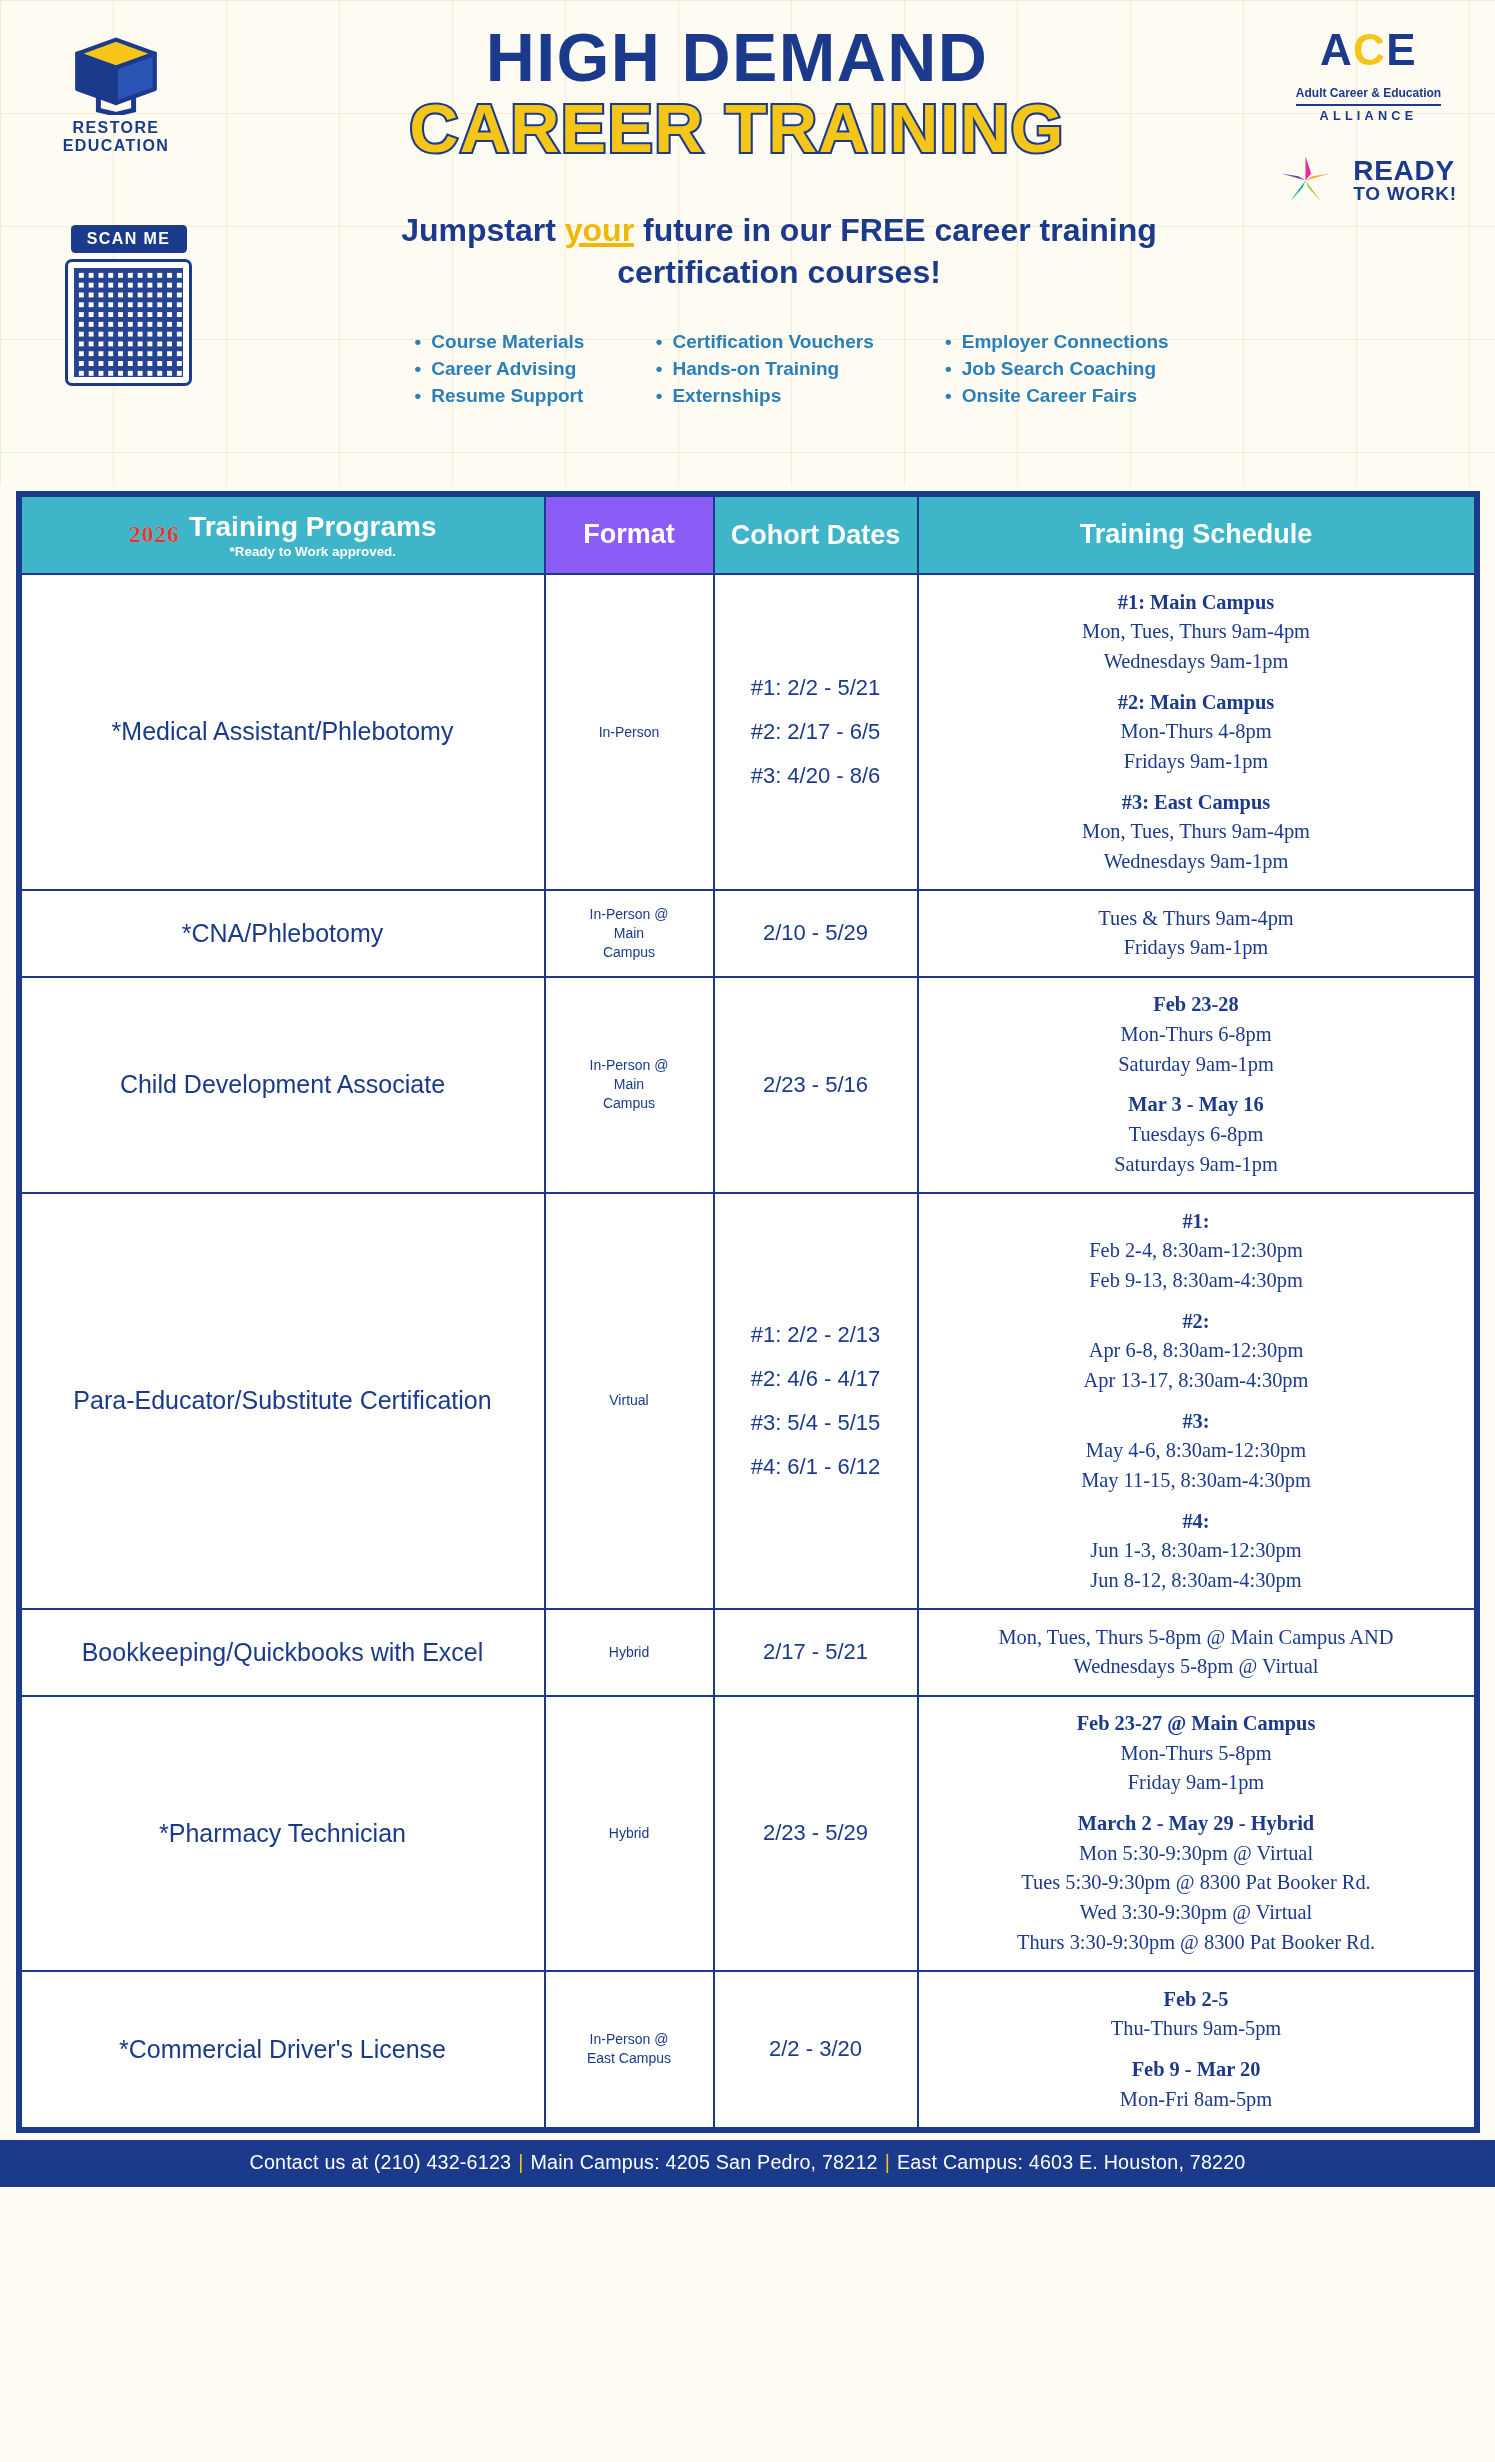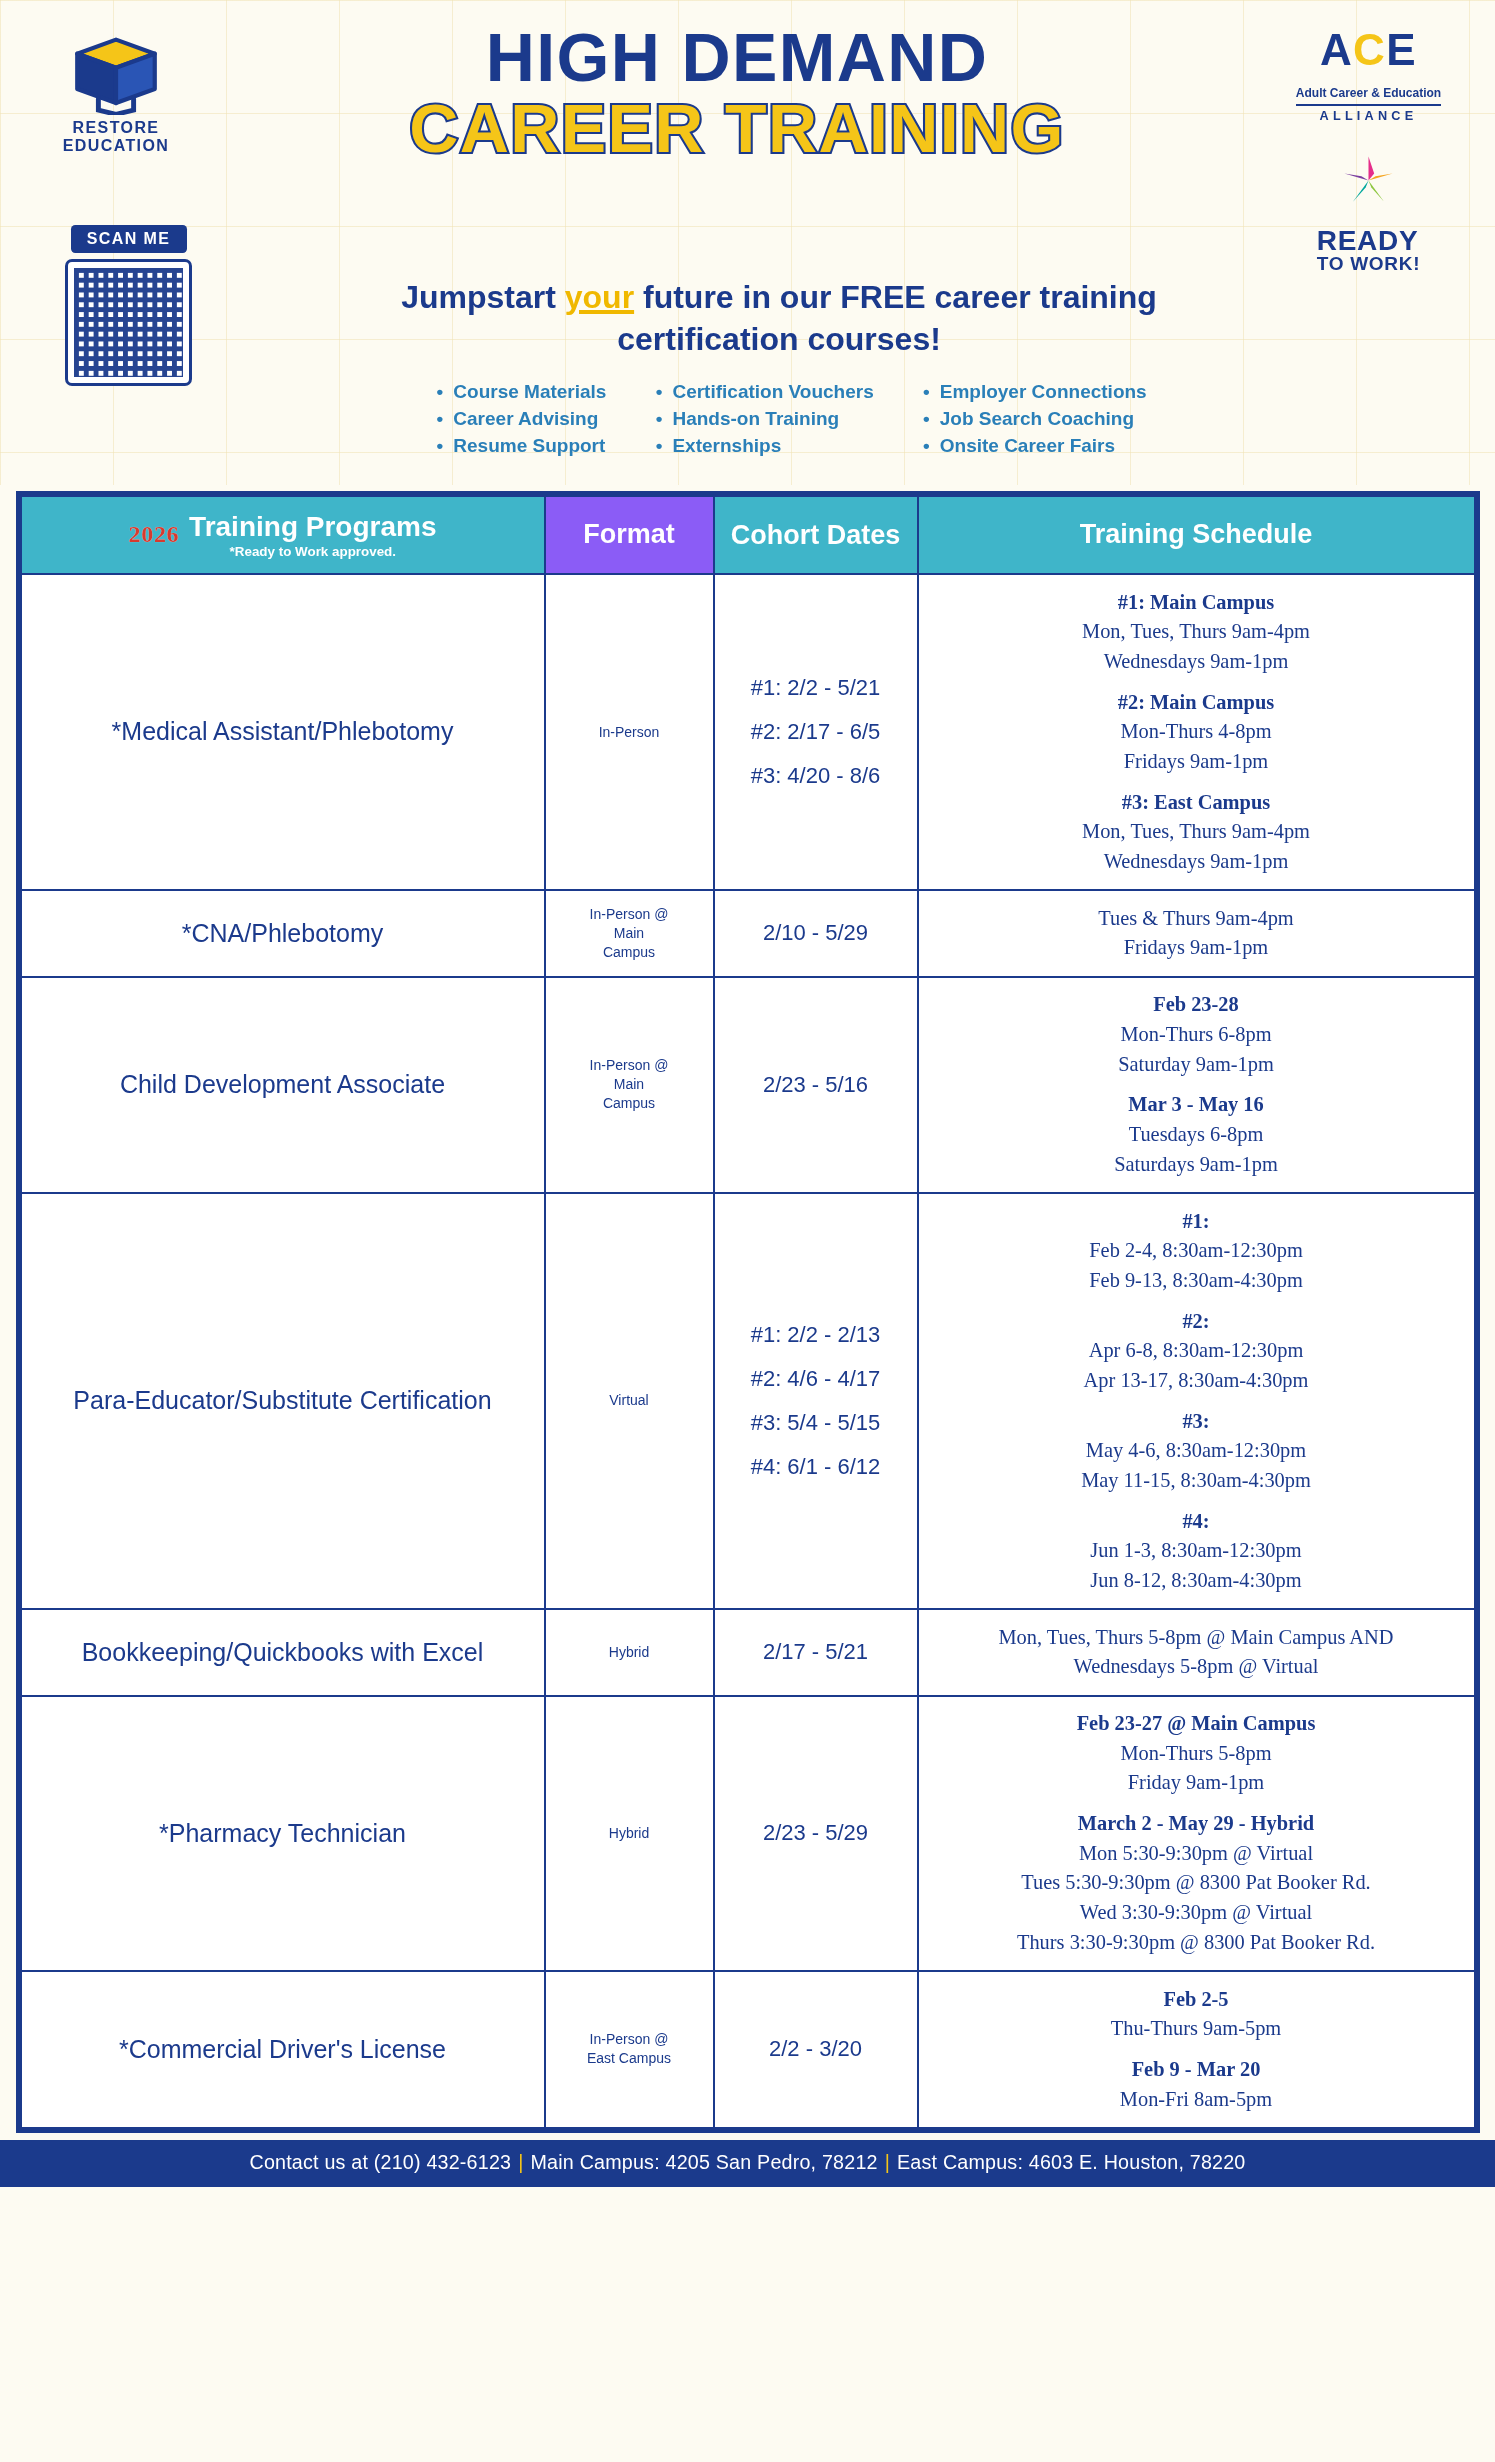--- a/index.html
+++ b/index.html
@@ -102,21 +102,21 @@
     margin-top: 14px;
   }
   .ace-divider { height: 2.1px; background: #1b3a8c; margin: 3.5px 0; }
   .ace-sub2 {
     font-size: 12.7px;
     font-weight: bold;
     letter-spacing: 4.2px;
     color: #1b3a8c;
   }
 
-  .rtw-logo { display: flex; align-items: center; gap: 22px; flex-direction: column; }
+  .rtw-logo { display: flex; align-items: center; gap: 22px; }
   .rtw-star { width: 51px; height: 51px; position: relative; }
   .rtw-text { text-align: left; line-height: 0.95; }
   .rtw-ready { font-size: 28px; font-weight: bold; color: #1b3a8c; letter-spacing: 0.7px; }
   .rtw-towork { font-size: 19px; font-weight: bold; color: #1b3a8c; letter-spacing: 0.7px; }
 
   .subtitle {
     text-align: center;
     font-size: 32px;
     font-weight: bold;
     color: #1b3a8c;
@@ -158,22 +158,22 @@
     background-image:
       linear-gradient(90deg, #1b3a8c 50%, transparent 50%),
       linear-gradient(#1b3a8c 50%, transparent 50%);
     background-size: 9.8px 9.8px;
     opacity: 0.95;
   }
 
   .benefits {
     display: flex;
     justify-content: center;
-    gap: 45px;
-    margin-top: 19px;
+    gap: 67px;
+    margin-top: 35px;
     padding-left: 84px;
   }
   .benefit-col { }
   .benefit-item {
     font-size: 19px;
     font-weight: bold;
     color: #2a7fb8;
     line-height: 1.42;
     position: relative;
     padding-left: 21px;

